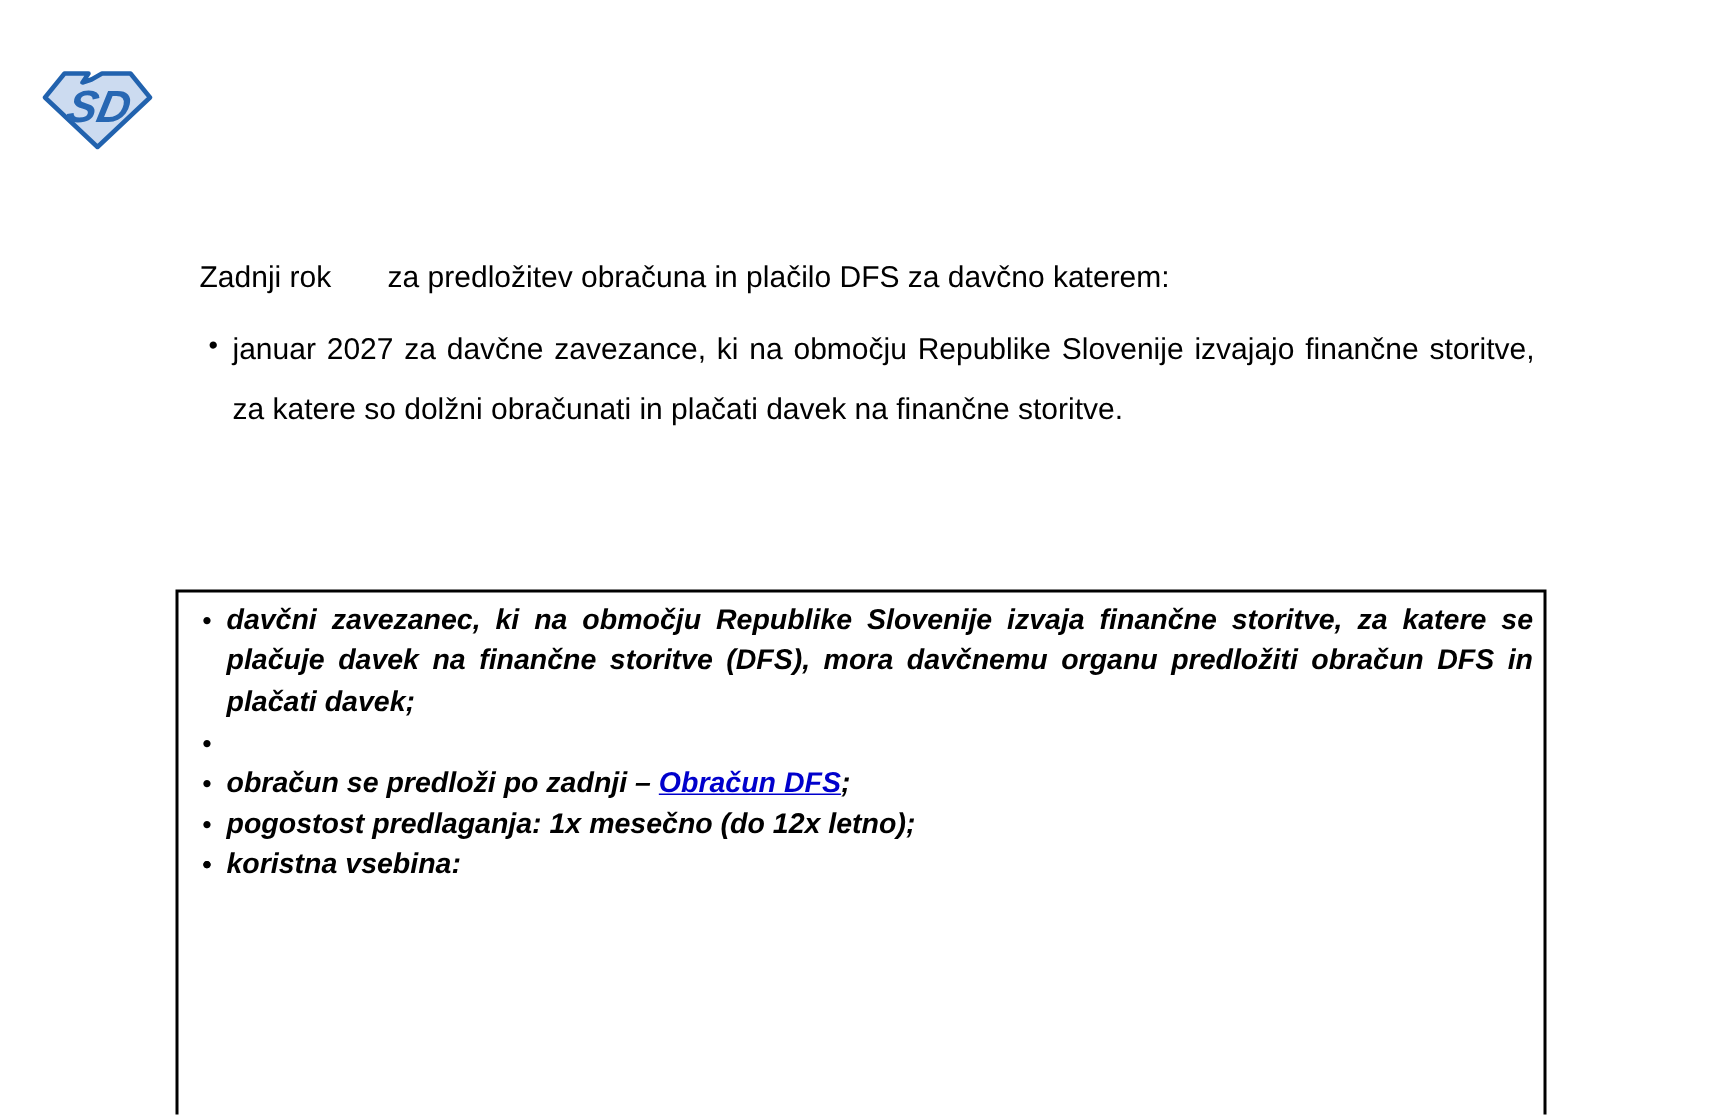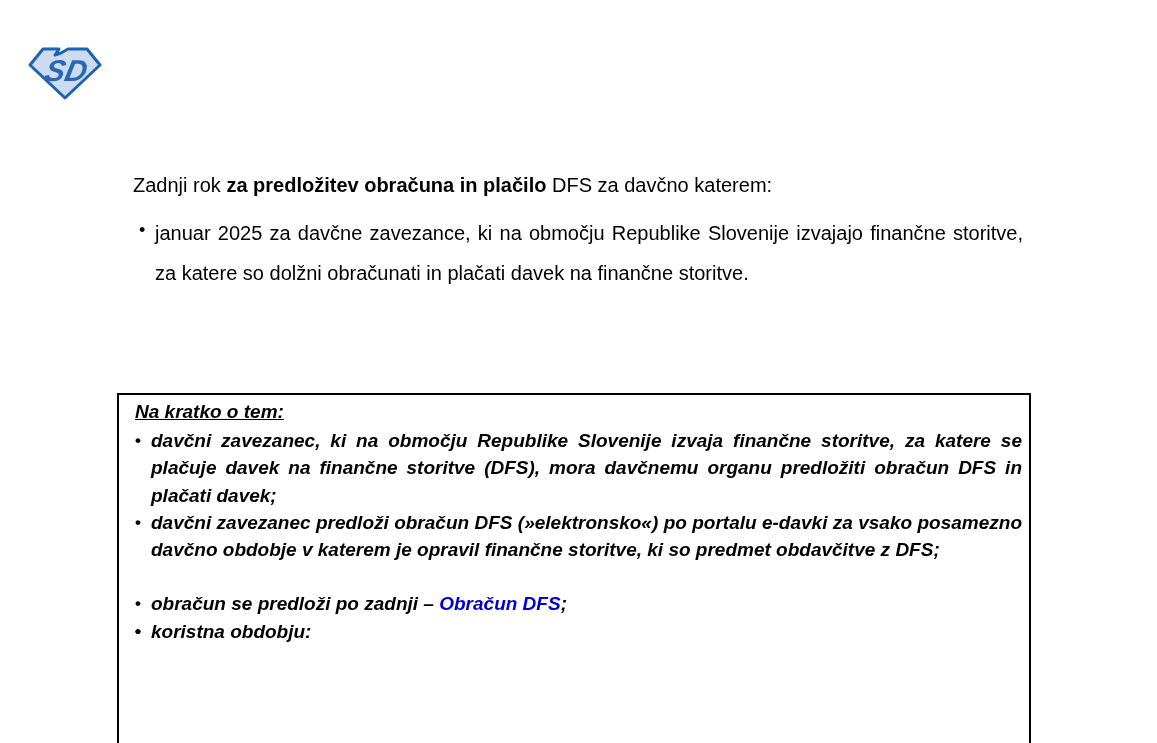--- a/index.html
+++ b/index.html
@@ -11,21 +11,21 @@
     color:#000000;
     font-family:"Liberation Sans", sans-serif;
   }
 
   .logo { position:absolute; left:28px; top:44px; width:74px; height:56px; }
 
   .intro {
     position:absolute; left:133px; top:172px; width:890px;
     font-size:20px; line-height:26px;
   }
-  .intro b { font-weight:bold; }
+  .intro b { font-weight:normal;margin-left:32px; }
 
   .deadline {
     position:absolute; left:133px; top:214px; width:890px;
   }
   .deadline .dot {
     position:absolute; left:6px; top:6px; font-size:18px;
   }
   .deadline .text {
     padding-left:22px;
     font-size:20px; line-height:39.5px;
@@ -50,53 +50,53 @@
     font-size:19px; line-height:27.3px;
     font-weight:bold; font-style:italic;
     text-align:justify;
   }
   .box-list li > .dot {
     position:absolute; left:0; top:0;
     font-style:normal; font-size:17px;
   }
   .box-list li.after-gap { margin-top:27px; }
   .doc-link {
+    text-decoration:underline;
     cursor:pointer;
   }
 </style>
 </head>
 <body>
 
 <svg class="logo" viewBox="0 0 74 56" aria-hidden="true">
   <path d="M2,21 L15,5 L31,5 L27,11 L33,9 L40,5 L59,5 L72,21 L37,54 Z" stroke-width="3" stroke-linejoin="round" fill="#ccdbf0" style="stroke: rgb(33, 98, 174);"></path>
   <text transform="translate(36,37) skewX(-12)" text-anchor="middle" font-family="Liberation Sans, sans-serif" font-size="30" font-weight="bold" font-style="italic" fill="#2767b3">SD</text>
 </svg>
 
 <p class="intro"><span>Zadnji rok </span><b>za predložitev obračuna in plačilo</b><span> DFS za davčno katerem:</span></p>
 
 <div class="deadline">
   <span class="dot">•</span>
-  <div class="text">januar 2025 za davčne zavezance, ki na območju Republike Slovenije izvajajo finančne storitve, za katere so dolžni obračunati in plačati davek na finančne storitve.</div>
+  <div class="text">januar 2027 za davčne zavezance, ki na območju Republike Slovenije izvajajo finančne storitve, za katere so dolžni obračunati in plačati davek na finančne storitve.</div>
 </div>
 
 <div class="summary-box">
-  <span class="box-title">Na kratko o tem:</span>
   <ul class="box-list">
     <li>
       <span class="dot">•</span><span>davčni zavezanec, ki na območju Republike Slovenije izvaja finančne storitve, za katere se plačuje davek na finančne storitve (DFS), mora davčnemu organu predložiti obračun DFS in plačati davek;</span>
     </li>
     <li>
-      <span class="dot">•</span><span>davčni zavezanec predloži obračun DFS (»elektronsko«) po portalu e-davki za vsako posamezno davčno obdobje v katerem je opravil finančne storitve, ki so predmet obdavčitve z DFS;</span>
+      <span class="dot">•</span>
     </li>
     <li class="after-gap">
       <span class="dot">•</span><span>obračun se predloži po zadnji – </span><a class="doc-link" style="color: rgb(0, 0, 204);">Obračun DFS</a><span>;</span>
     </li>
     <li>
-      <span class="dot">•</span>
+      <span class="dot">•</span><span>pogostost predlaganja: 1x mesečno (do 12x letno);</span>
     </li>
     <li>
       <span class="dot">•</span>
     </li>
     <li>
-      <span class="dot">•</span><span>koristna obdobju:</span>
+      <span class="dot">•</span><span>koristna vsebina:</span>
     </li>
   </ul>
 </div>
 
 </body></html>

